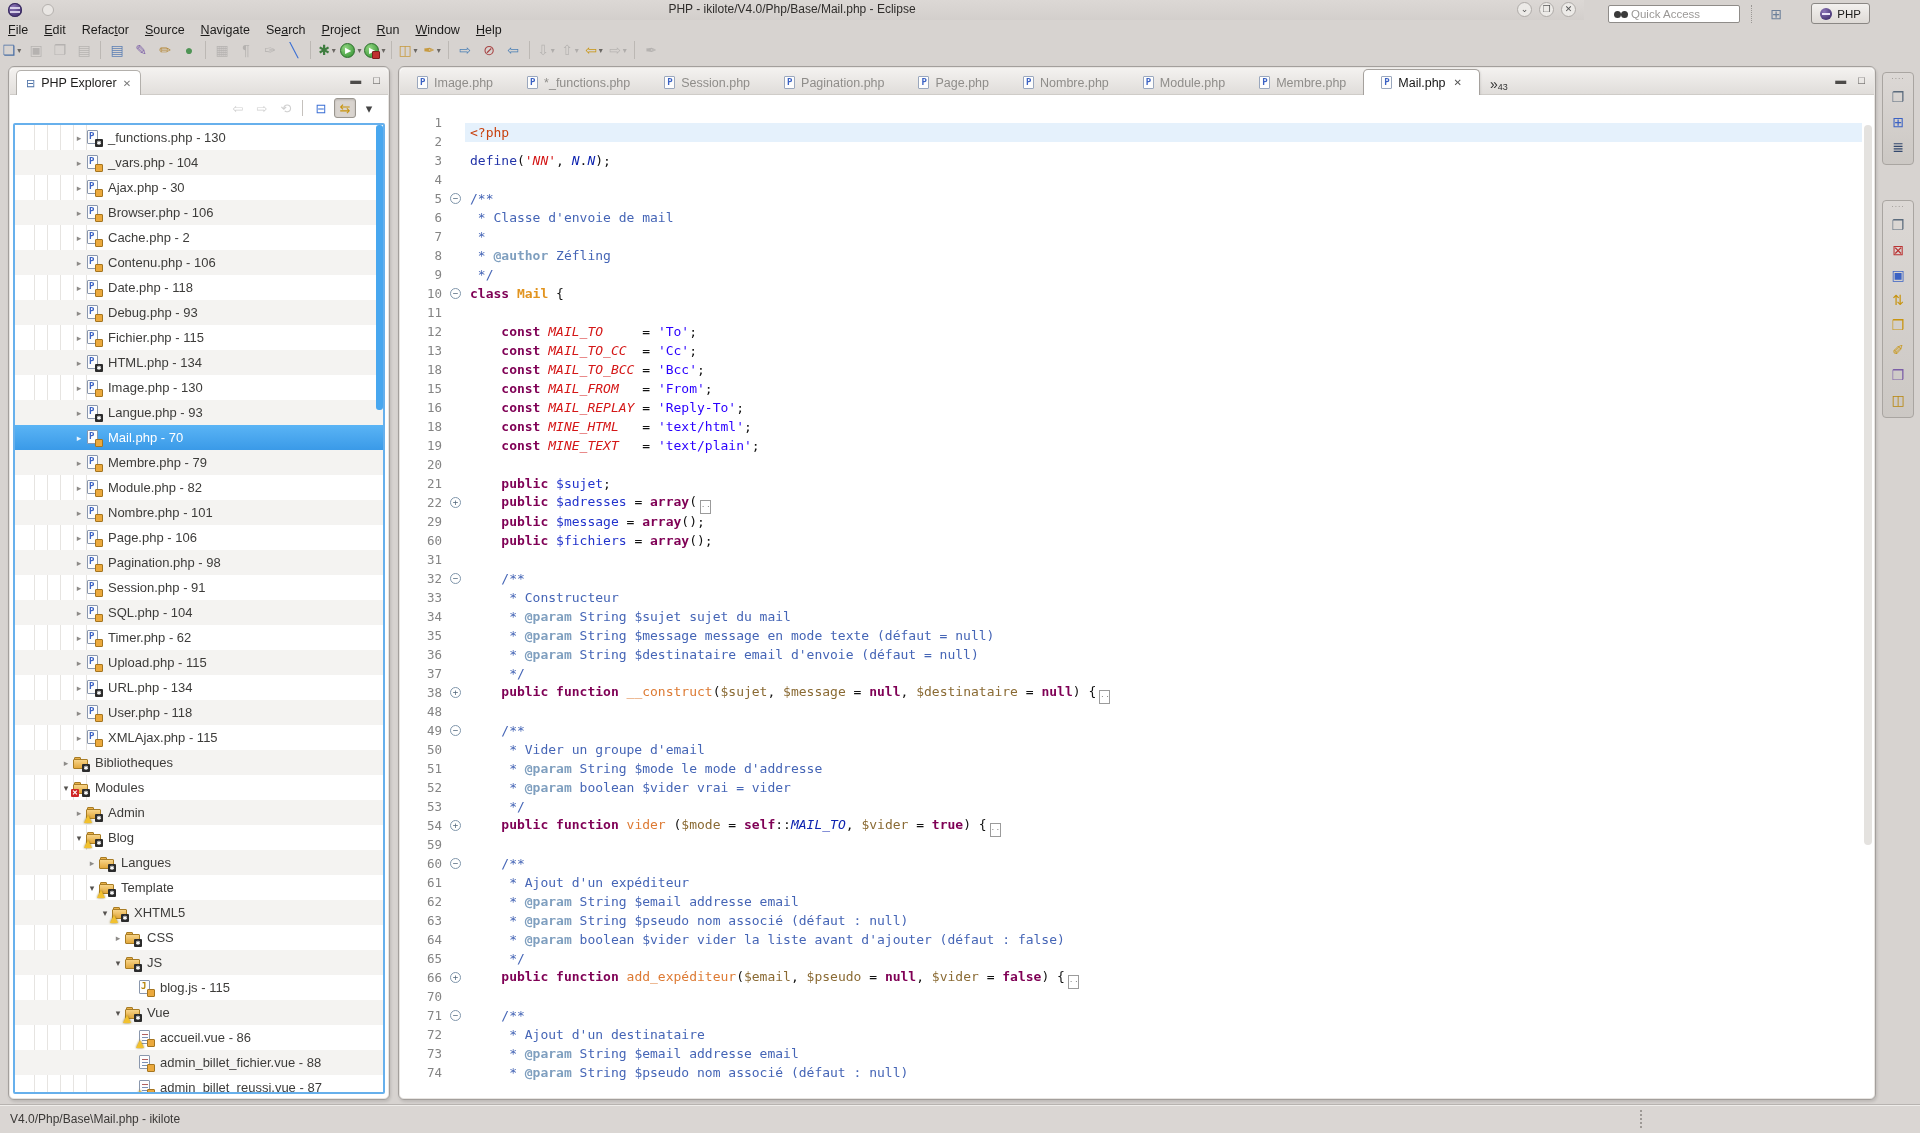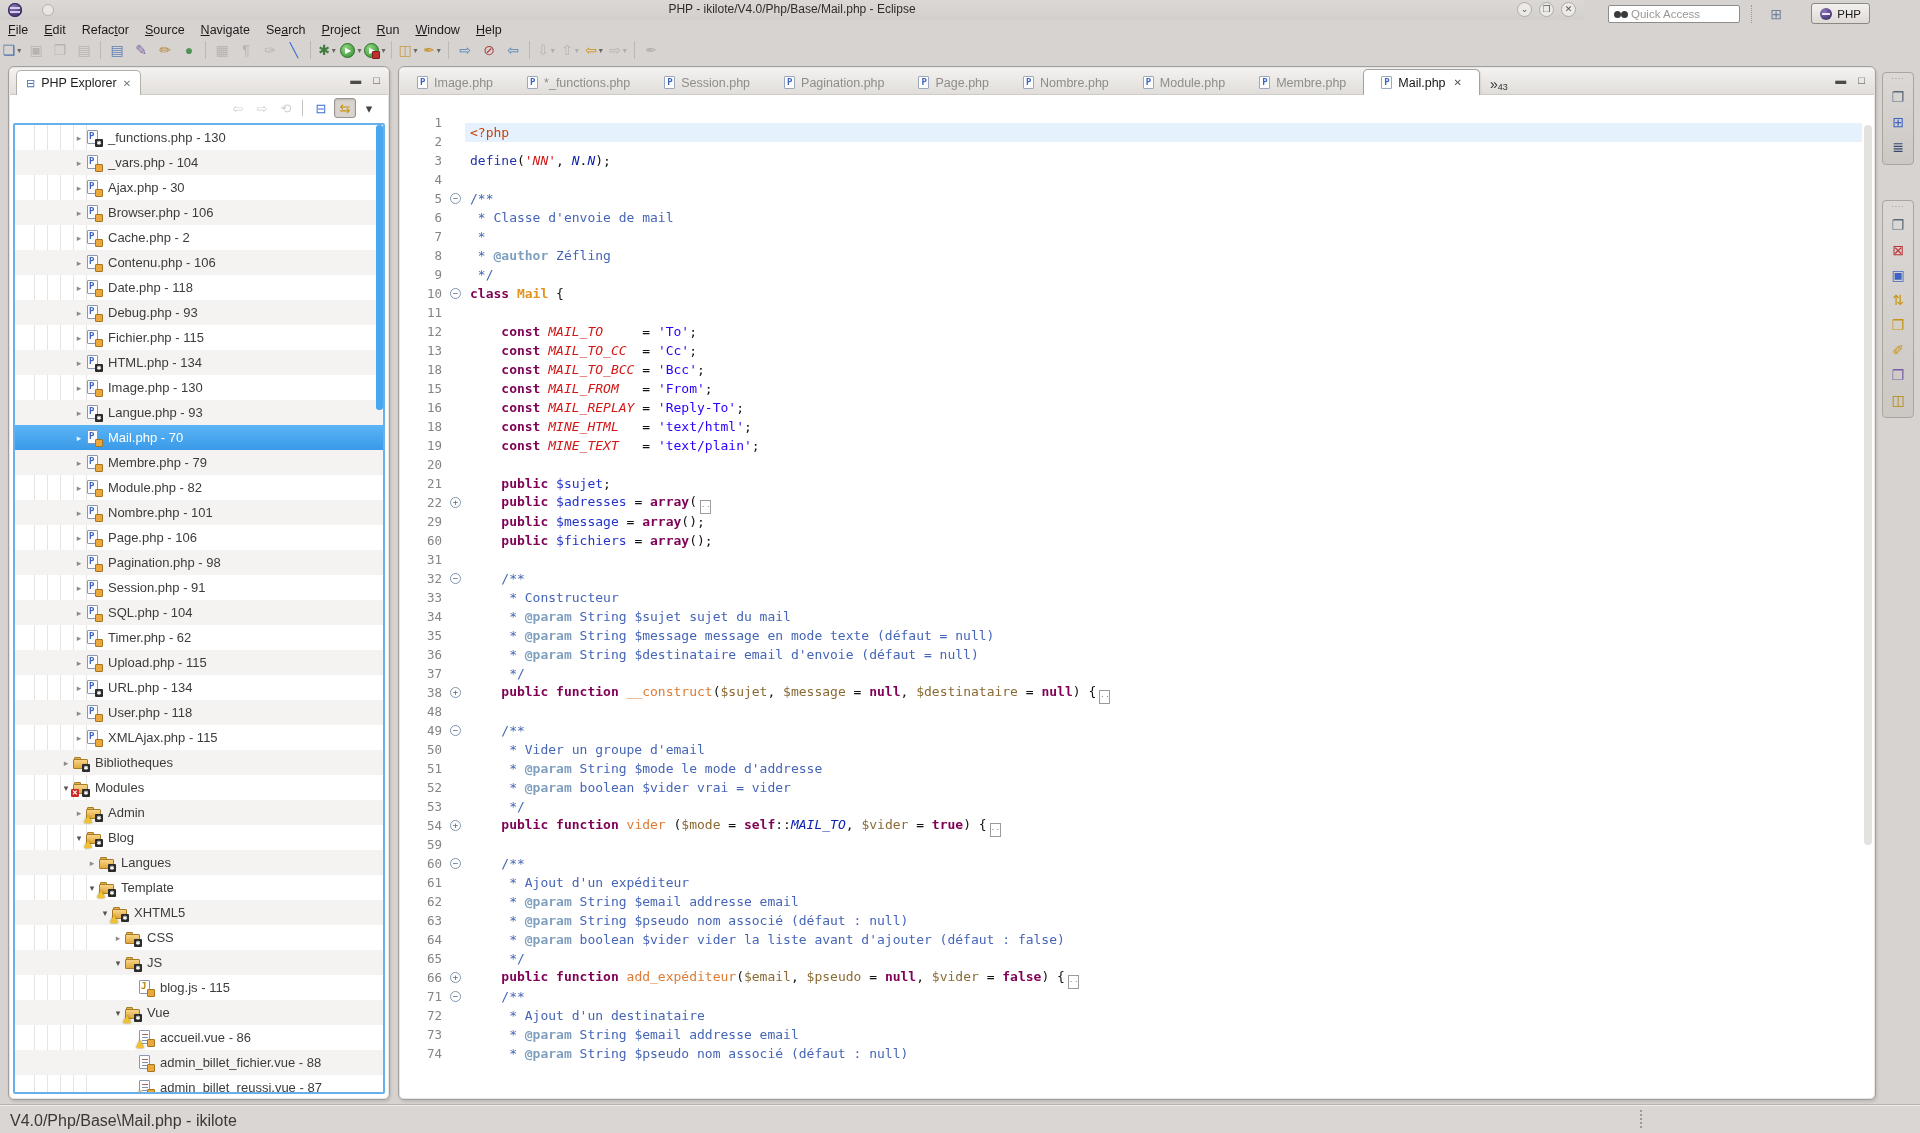--- a/index.html
+++ b/index.html
@@ -109,21 +109,21 @@
   .tok-ph{color:var(--c-ph);}
   .tok-dfn{color:var(--c-dfn);}
   .tok-pl{color:#111;}
   .escroll{position:absolute;right:2px;top:30px;width:8px;height:720px;background:#e4e2df;border-radius:4px;}
   
   .strip{position:absolute;width:32px;background:linear-gradient(#dcd8d5,#ccc8c4);border:1px solid #a9a5a1;border-radius:4px;padding:3px 0 4px;}
   .strip .handle{height:8px;text-align:center;color:#8f8b87;font-size:7px;line-height:5px;letter-spacing:1px;}
   .sbtn{width:24px;height:24px;margin:1px auto;display:flex;align-items:center;justify-content:center;font-size:14px;border-radius:3px;}
   
   .statusbar{position:absolute;left:0;bottom:0;width:1920px;height:29px;background:#dad6d3;border-top:1px solid #b7b3b0;box-shadow:0 1px 0 #efedea inset;}
-  .status-text{position:absolute;left:10px;top:7px;font-size:16px;color:#3a3836;text-align:right;}
+  .status-text{position:absolute;left:10px;top:7px;font-size:12px;color:#3a3836;text-align:right;}
   .grip{position:absolute;left:1640px;top:5px;height:18px;border-left:2px dotted #9d9995;}
 </style>
 </head>
 <body>
 
 <div class="titlebar">
   <span class="logo">
       <i></i>
       <i></i>
     </span>
@@ -929,20 +929,25 @@
           <span class="ct"><span class="tok-pl">    </span><span class="tok-com"> */</span></span>
         </div>
         <div class="cline">
           <span class="ln">66</span>
           <span class="fm">
             <span>+</span>
           </span>
           <span class="ct"><span class="tok-pl">    </span><span class="tok-kw">public</span><span class="tok-pl"> </span><span class="tok-kw">function</span><span class="tok-pl"> </span><span class="tok-fn">add_expéditeur</span><span class="tok-pl">(</span><span class="tok-par">$email</span><span class="tok-pl">, </span><span class="tok-par">$pseudo</span><span class="tok-pl"> = </span><span class="tok-kw">null</span><span class="tok-pl">, </span><span class="tok-par">$vider</span><span class="tok-pl"> = </span><span class="tok-kw">false</span><span class="tok-pl">) {</span><span class="foldbox">··</span></span>
         </div>
         <div class="cline">
+          <span class="ln">70</span>
+          <span class="fm"></span>
+          <span class="ct"></span>
+        </div>
+        <div class="cline">
           <span class="ln">71</span>
           <span class="fm">
             <span>−</span>
           </span>
           <span class="ct"><span class="tok-pl">    </span><span class="tok-com">/**</span></span>
         </div>
         <div class="cline">
           <span class="ln">72</span>
           <span class="fm"></span>
           <span class="ct"><span class="tok-pl">    </span><span class="tok-com"> * Ajout d'un destinataire</span></span>

